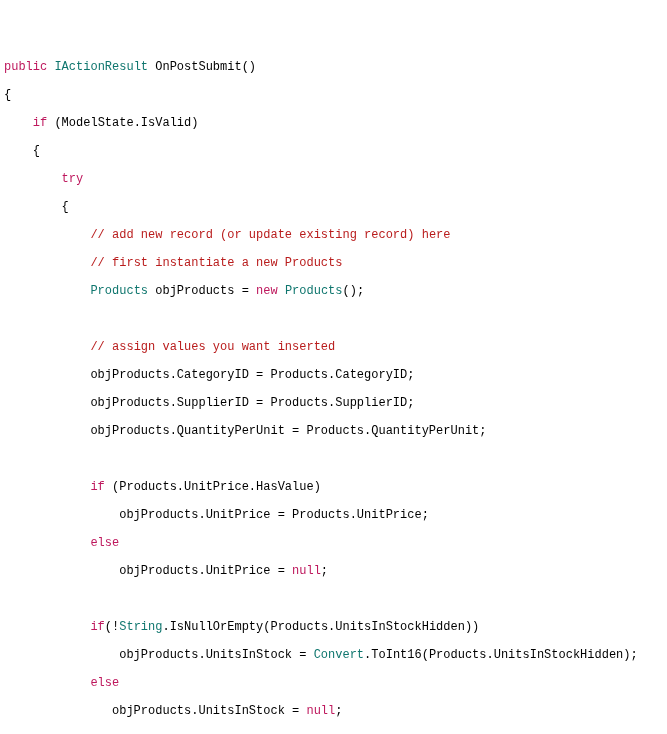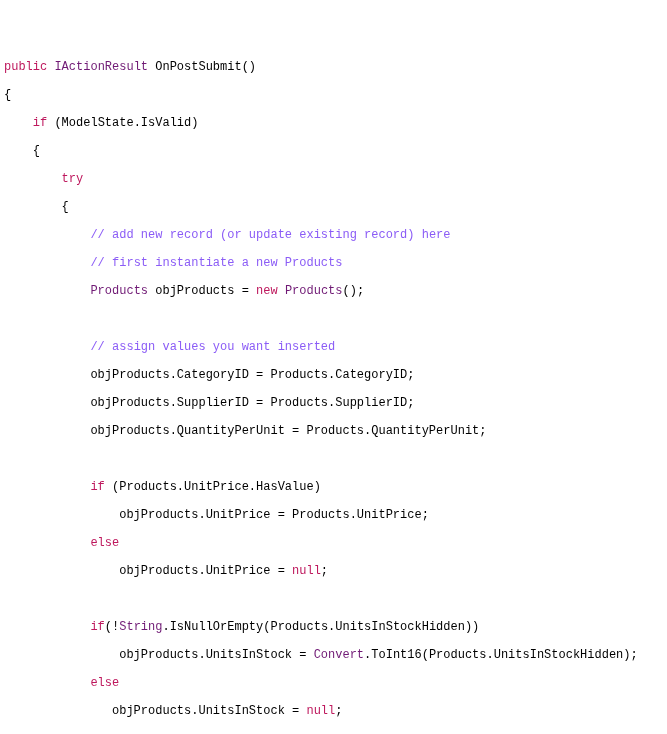--- a/index.html
+++ b/index.html
@@ -8,22 +8,22 @@
     font-family: Consolas, "Courier New", monospace;
     font-size: 12px;
     line-height: 14px;
     background: #ffffff;
     color: #000000;
     white-space: pre;
     width: 667px;
     box-sizing: border-box;
   }
   .kw { color: #be185d; }
-  .type { color: #701a75; margin-top: 11px; }
-  .comment { color: #8b5cf6; }
+  .type { color: #0f766e; margin-top: 11px; }
+  .comment { color: #b91c1c; }
   .line { display: block; }
 </style>
 </head>
 <body>
 
 
 
 <div><span class="line"><span class="kw">public</span> <span class="type">IActionResult</span><span> OnPostSubmit()</span></span>
 <span class="line">{</span>
 <span class="line">    <span class="kw">if</span><span> (ModelState.IsValid)</span></span>

